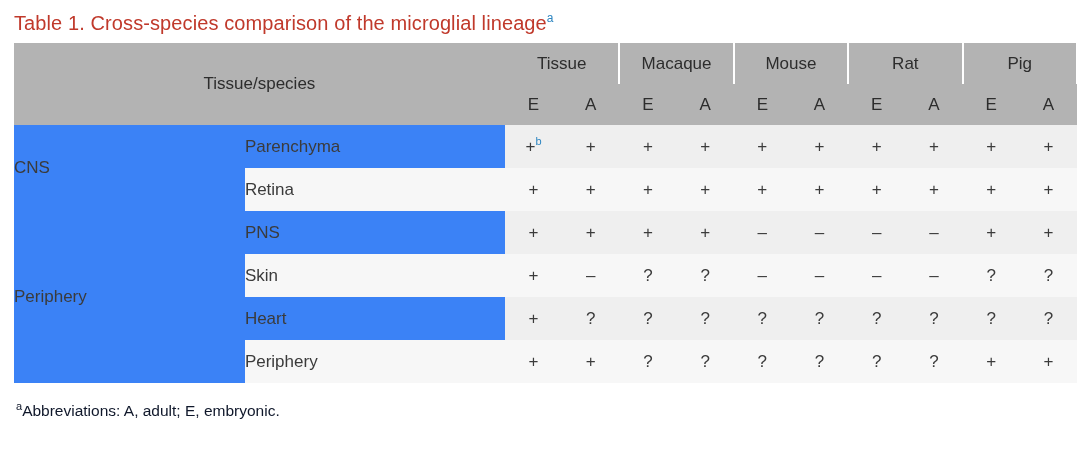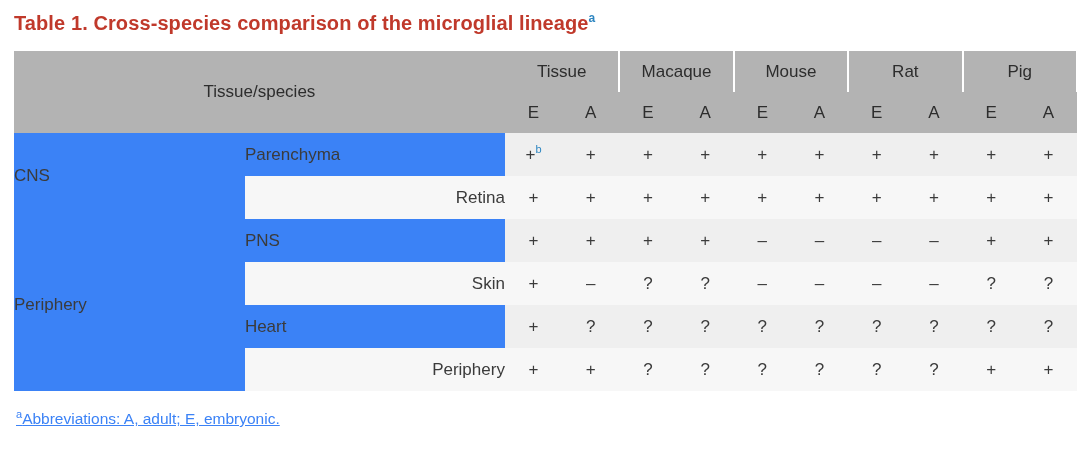--- a/index.html
+++ b/index.html
@@ -18,22 +18,22 @@
     position: relative;
     width: 1080px;
     height: 475px;
     box-sizing: border-box;
     padding: 8px 8px 0 8px;
   }
   .table-title {
     font-size: 20px;
     color: #c0392b;
     letter-spacing: 0.1px;
-    margin: 4px 0 16px 6px;
-    font-weight: 700;
+    margin: 4px 0 8px 6px;
+    font-weight: 400;
     white-space: nowrap;
   }
   .table-title sup {
     font-size: 12px;
     color: #2e86c1;
     vertical-align: super;
     line-height: 0;
   }
   table.t1 {
     border-collapse: collapse;
@@ -86,21 +86,20 @@
   }
   .rowlabel2 {
     background: #f7f7f7;
     font-size: 17px;
     height: 43px;
     vertical-align: middle;
     padding-left: 16px;
     border-right: 2px solid #ffffff;
     border-bottom: 2px solid #ffffff;
     color: #3b3b3b;
-    text-align: right;
   }
   .val {
     background: #f7f7f7;
     font-size: 17px;
     text-align: center;
     height: 43px;
     vertical-align: middle;
     border-right: 2px solid #ffffff;
     border-bottom: 2px solid #ffffff;
     color: #3b3b3b;
@@ -110,23 +109,22 @@
   }
   .val sup {
     font-size: 11px;
     color: #2e86c1;
     vertical-align: super;
     line-height: 0;
   }
   .footnotes {
     margin: 14px 0 16px 8px;
     font-size: 15.5px;
-    color: #3b82f6;
+    color: #0f172a;
     line-height: 1.75;
-    text-decoration: underline;
   }
   .footnotes div sup {
     font-size: 11px;
     vertical-align: super;
     line-height: 0;
   }
 </style>
 </head>
 <body>
 

